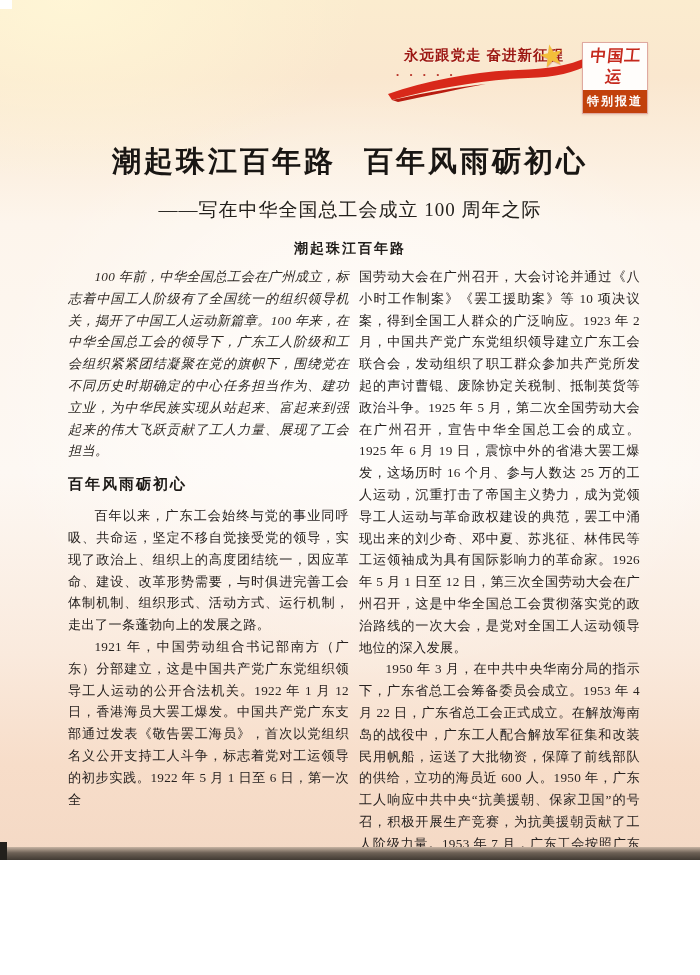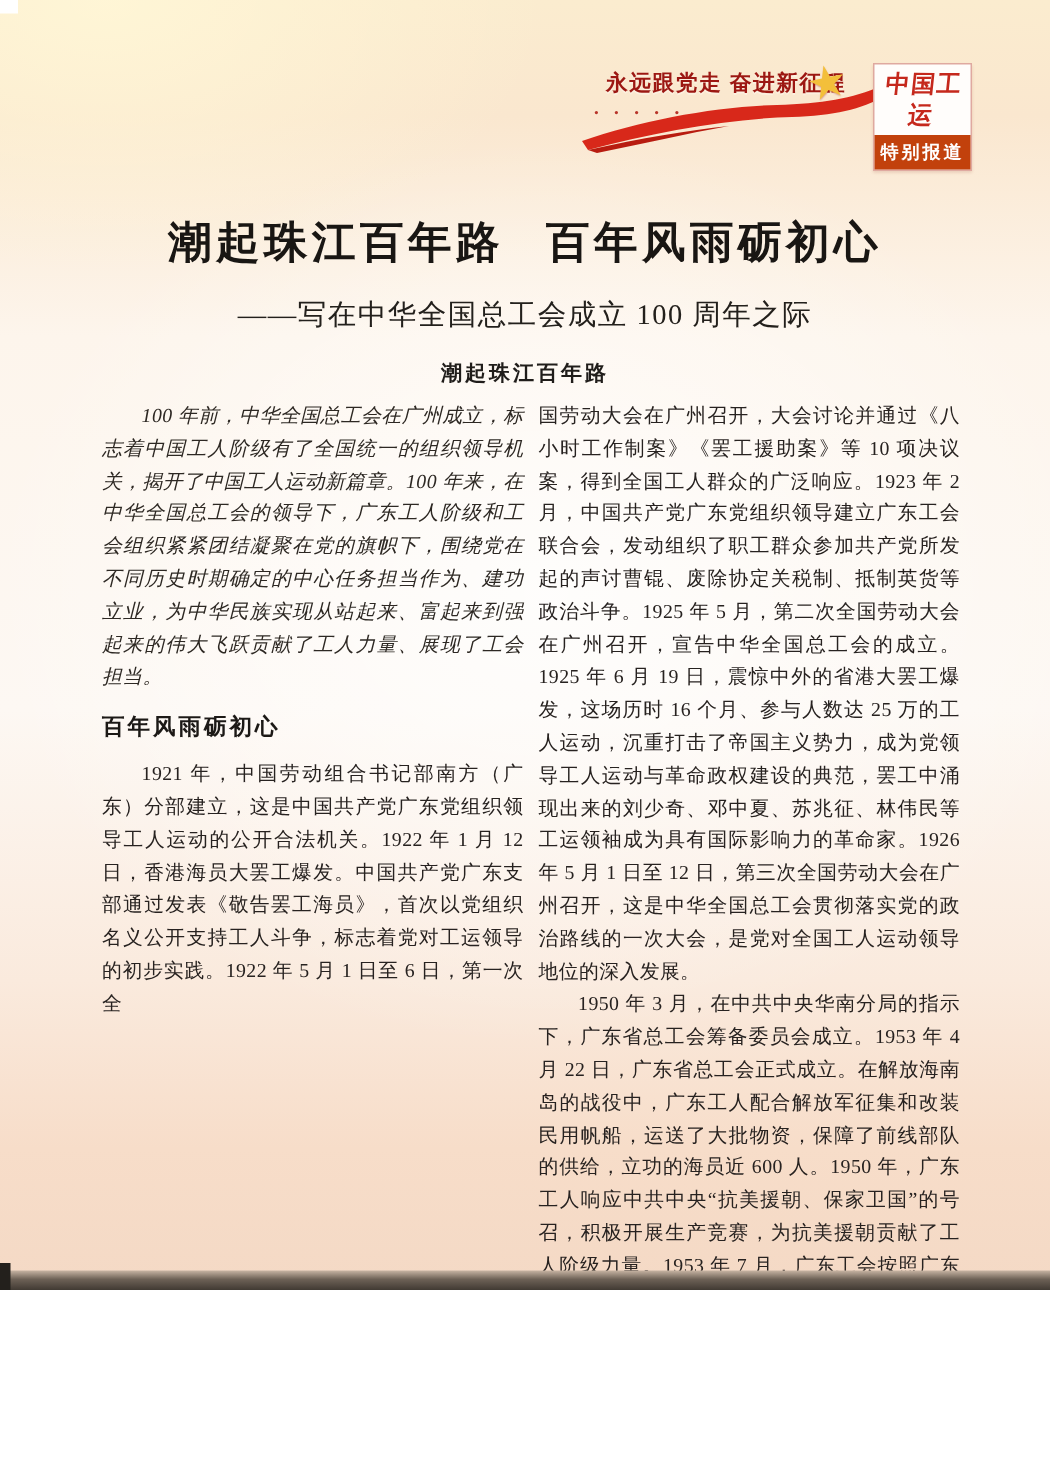--- a/index.html
+++ b/index.html
@@ -82,20 +82,21 @@
   <div class="headline">
     <h1 class="main-title"><span class="t1">潮起珠江百年路</span><span class="t2">百年风雨砺初心</span></h1>
     <p class="sub-title">——写在中华全国总工会成立 100 周年之际</p>
     <p class="author">潮起珠江百年路</p>
   </div>
 
   <div class="columns">
     <div class="col">
         <p class="para kai">100 年前，中华全国总工会在广州成立，标志着中国工人阶级有了全国统一的组织领导机关，揭开了中国工人运动新篇章。100 年来，在中华全国总工会的领导下，广东工人阶级和工会组织紧紧团结凝聚在党的旗帜下，围绕党在不同历史时期确定的中心任务担当作为、建功立业，为中华民族实现从站起来、富起来到强起来的伟大飞跃贡献了工人力量、展现了工会担当。</p>
         <h3 class="sec-heading">百年风雨砺初心</h3>
+        <p class="para">百年以来，广东工会始终与党的事业同呼吸、共命运，坚定不移自觉接受党的领导，实现了政治上、组织上的高度团结统一，因应革命、建设、改革形势需要，与时俱进完善工会体制机制、组织形式、活动方式、运行机制，走出了一条蓬勃向上的发展之路。</p>
         <p class="para">1921 年，中国劳动组合书记部南方（广东）分部建立，这是中国共产党广东党组织领导工人运动的公开合法机关。1922 年 1 月 12 日，香港海员大罢工爆发。中国共产党广东支部通过发表《敬告罢工海员》，首次以党组织名义公开支持工人斗争，标志着党对工运领导的初步实践。1922 年 5 月 1 日至 6 日，第一次全</p>
       </div>
     <div class="col">
         <p class="para noindent">国劳动大会在广州召开，大会讨论并通过《八小时工作制案》《罢工援助案》等 10 项决议案，得到全国工人群众的广泛响应。1923 年 2 月，中国共产党广东党组织领导建立广东工会联合会，发动组织了职工群众参加共产党所发起的声讨曹锟、废除协定关税制、抵制英货等政治斗争。1925 年 5 月，第二次全国劳动大会在广州召开，宣告中华全国总工会的成立。1925 年 6 月 19 日，震惊中外的省港大罢工爆发，这场历时 16 个月、参与人数达 25 万的工人运动，沉重打击了帝国主义势力，成为党领导工人运动与革命政权建设的典范，罢工中涌现出来的刘少奇、邓中夏、苏兆征、林伟民等工运领袖成为具有国际影响力的革命家。1926 年 5 月 1 日至 12 日，第三次全国劳动大会在广州召开，这是中华全国总工会贯彻落实党的政治路线的一次大会，是党对全国工人运动领导地位的深入发展。</p>
         <p class="para">1950 年 3 月，在中共中央华南分局的指示下，广东省总工会筹备委员会成立。1953 年 4 月 22 日，广东省总工会正式成立。在解放海南岛的战役中，广东工人配合解放军征集和改装民用帆船，运送了大批物资，保障了前线部队的供给，立功的海员近 600 人。1950 年，广东工人响应中共中央“抗美援朝、保家卫国”的号召，积极开展生产竞赛，为抗美援朝贡献了工人阶级力量。1953 年 7 月，广东工会按照广东省委和中华全国总工</p>
       </div>
   </div>
 
   <svg class="wave-svg" viewBox="0 0 700 92">
     <path d="M-6,48 C60,34 150,20 260,22 C370,24 430,44 520,46 C590,47 650,36 704,14 L704,30 C660,48 600,58 520,58 C430,58 360,36 260,34 C160,32 70,44 -6,62 Z" fill="#dd2014"></path>

